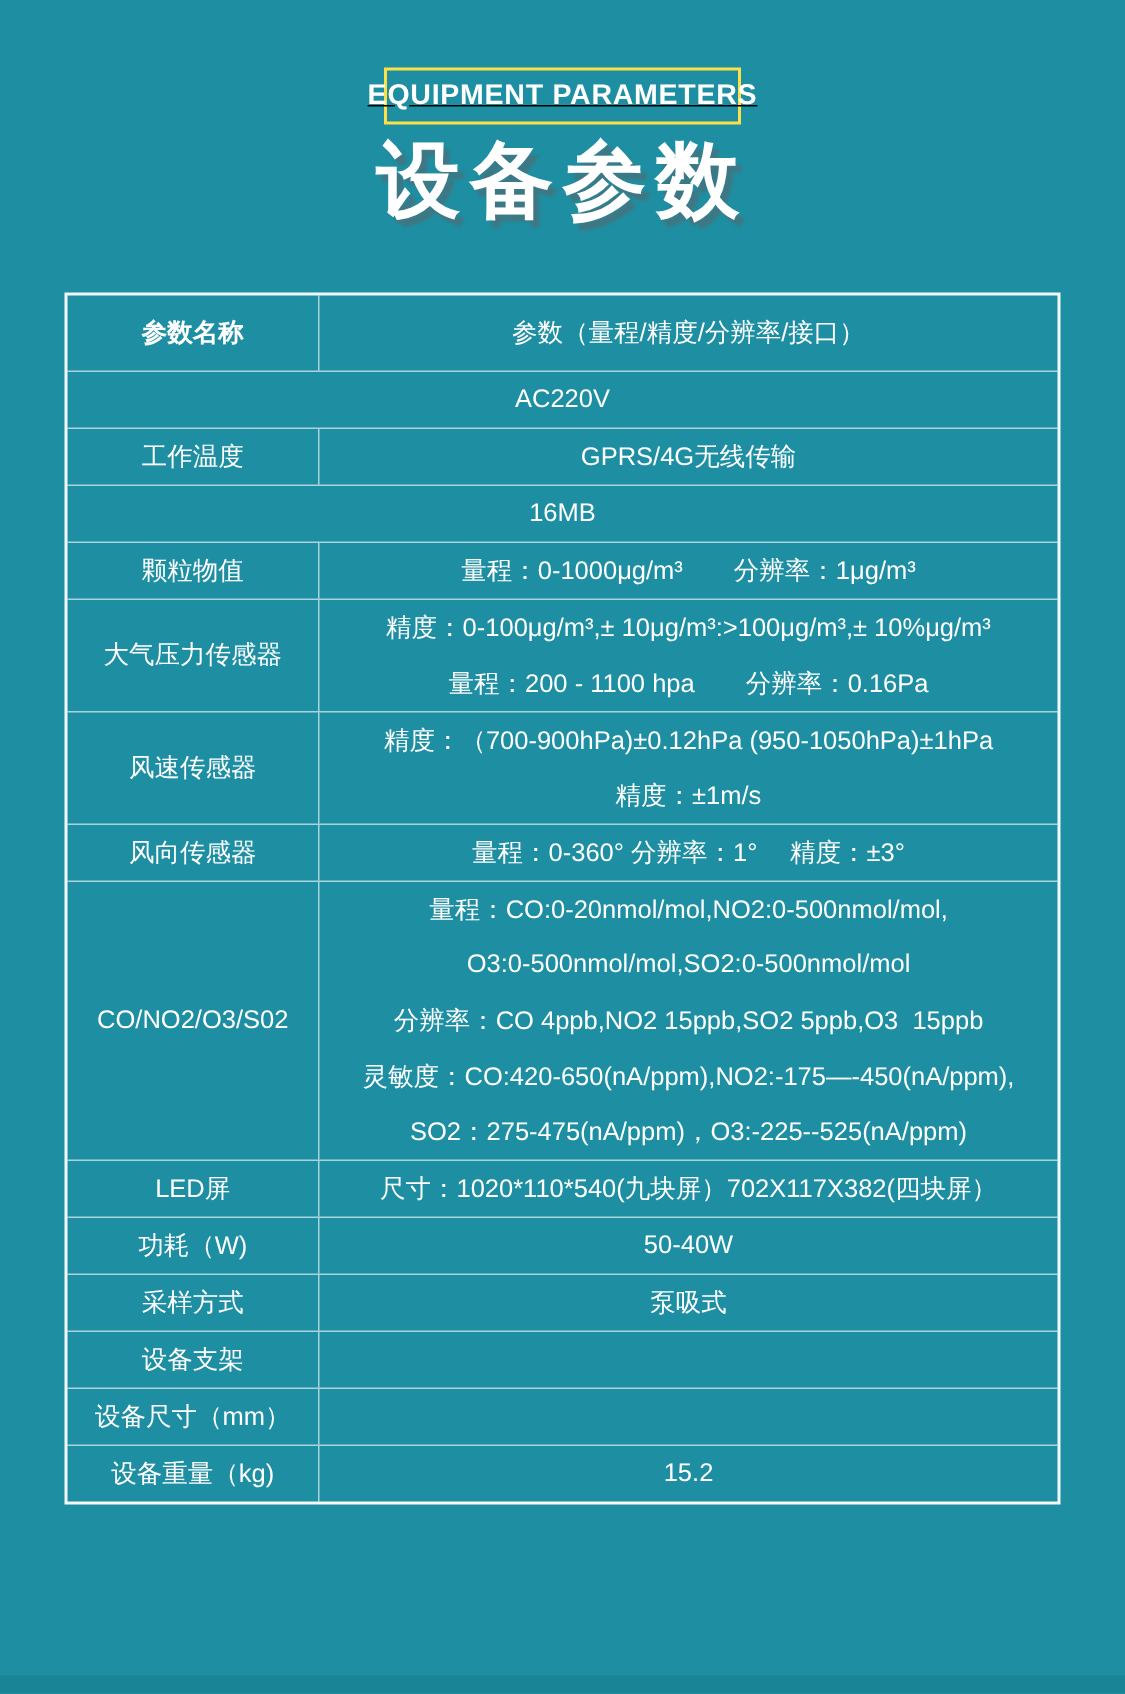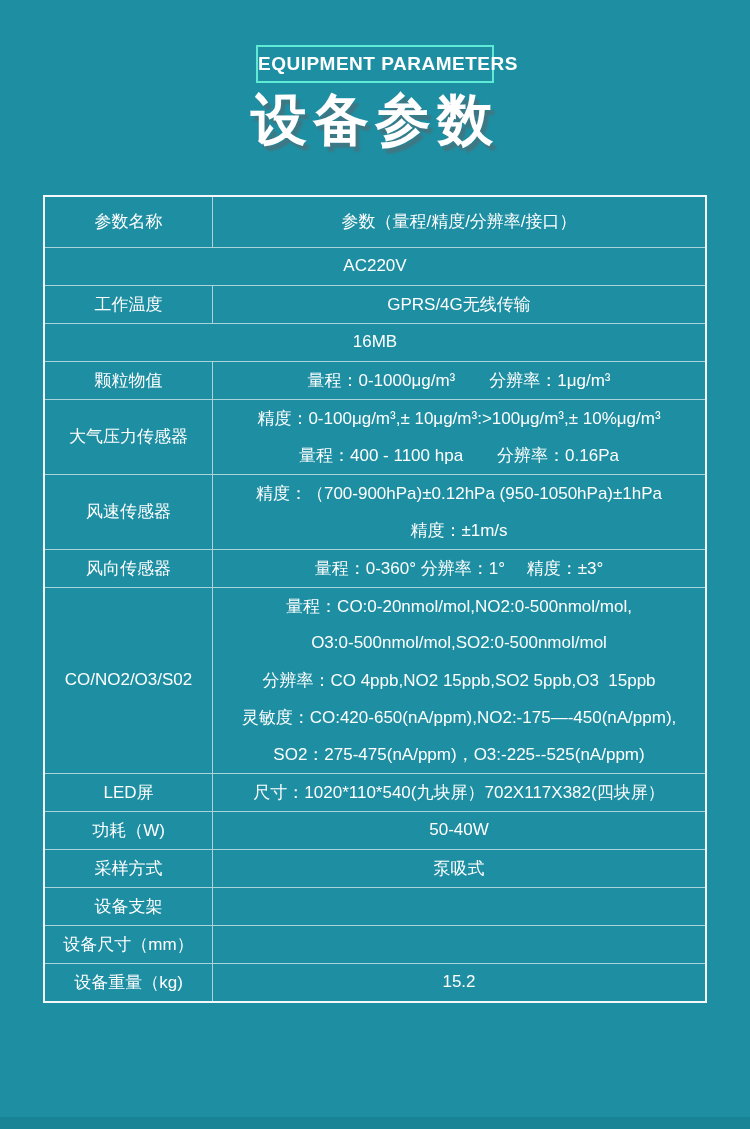--- a/index.html
+++ b/index.html
@@ -12,24 +12,25 @@
     position: relative;
     width: 750px;
     height: 1129px;
     background: #1E8FA3;
     overflow: hidden;
   }
   .badge {
     margin: 45px auto 0 auto;
     width: 238px;
     height: 38px;
-    border: 2px solid #5eead4;
-    display: flex;
-    align-items: center;
-    justify-content: flex-start;
+    border: 2px solid #fde047;
+    display: flex;
+    align-items: center;
+    justify-content: center;
+    text-decoration: underline;
   }
   .badge span {
     color: #ffffff;
     font-size: 19px;
     font-weight: bold;
     letter-spacing: 0.5px;
     white-space: nowrap;
   }
   .title {
     margin-top: 6px;
@@ -73,21 +74,21 @@
   }
   .line {
     height: 37px;
     display: flex;
     align-items: center;
     justify-content: center;
     white-space: pre-wrap;
     padding: 0 8px;
   }
   .row.header-row .line { height: 50px; }
-  .row.header-row .cell.name .line { font-weight: normal; }
+  .row.header-row .cell.name .line { font-weight: bold; }
   .bottom-band {
     position: absolute;
     left: 0; bottom: 0;
     width: 100%;
     height: 12px;
     background: rgba(0, 40, 50, 0.10);
   }
 </style>
 </head>
 <body>
@@ -139,21 +140,21 @@
           <div class="line">量程：0-1000μg/m³　　分辨率：1μg/m³</div>
         </div>
   </div>
 
   <div class="row">
     <div class="cell name">
           <div class="line">大气压力传感器</div>
         </div>
     <div class="cell value">
           <div class="line">精度：0-100μg/m³,± 10μg/m³:&gt;100μg/m³,± 10%μg/m³</div>
-          <div class="line">量程：400 - 1100 hpa　　分辨率：0.16Pa</div>
+          <div class="line">量程：200 - 1100 hpa　　分辨率：0.16Pa</div>
         </div>
   </div>
 
   <div class="row">
     <div class="cell name">
           <div class="line">风速传感器</div>
         </div>
     <div class="cell value">
           <div class="line">精度：（700-900hPa)±0.12hPa (950-1050hPa)±1hPa</div>
           <div class="line">精度：±1m/s</div>

